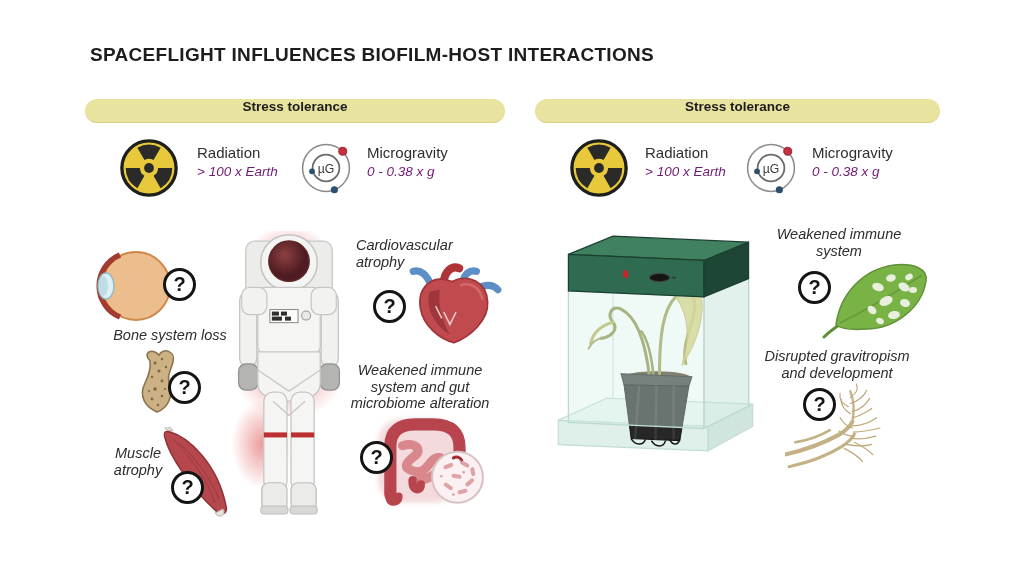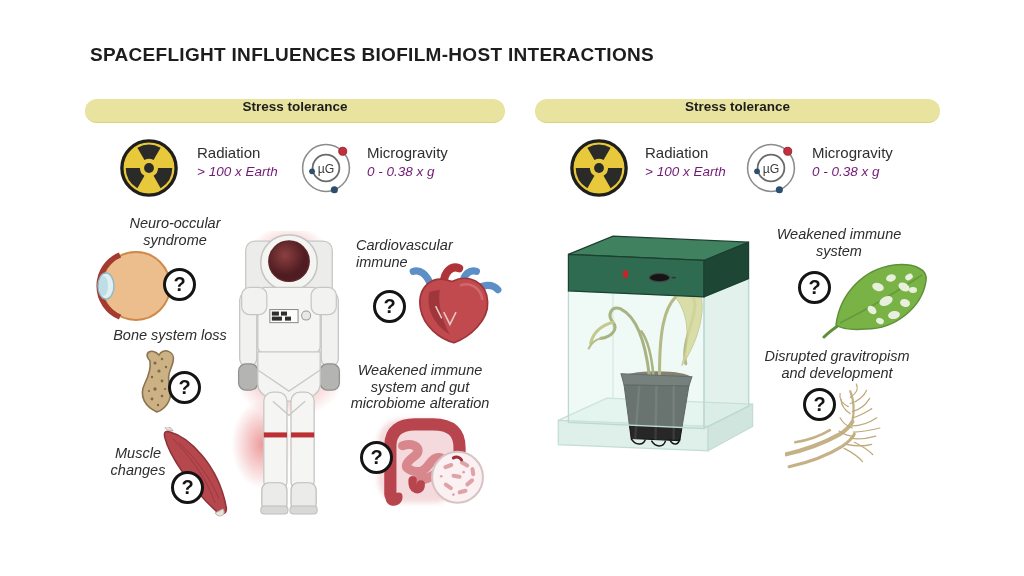--- a/index.html
+++ b/index.html
@@ -57,22 +57,20 @@
       <text y="4.5" text-anchor="middle" font-size="11" fill="#3a3a3a">µG</text>
       <circle cx="15" cy="-15" r="3.6" fill="#c32f3c" stroke="#8f1f2b" stroke-width="0.8"></circle>
       <circle cx="7.5" cy="19.5" r="3.2" fill="#2d4f6e"></circle>
       <circle cx="-12.5" cy="3" r="2.6" fill="#2d4f6e"></circle>
     </svg>
     <div class="abs" style="left:282px;top:44px;">
       <div class="stressor-label">Microgravity</div>
       <div class="stressor-value">0 - 0.38 x g</div>
     </div>
 
-    <div class="abs effect-label ta-c" style="left:10px;top:116px;width:160px;">Neuro-occular
-syndrome</div>
     <svg class="abs" style="left:6px;top:147px;" width="122" height="82" viewBox="0 0 122 82">
       <path d="M72,32 L96,35 L96,47 L72,50 Z" fill="#ddb13f" stroke="#c1952c" stroke-width="1.2"></path>
       <circle cx="45" cy="40" r="34" fill="#ecbe8e" stroke="#cf8a4a" stroke-width="2"></circle>
       <path d="M29,9 A33.5,33.5 0 0 0 29,71" fill="none" stroke="#a33b30" stroke-width="5.5"></path>
       <ellipse cx="15" cy="40" rx="8" ry="13" fill="#dff0f4" stroke="#8fbac6" stroke-width="1.5"></ellipse>
       <ellipse cx="12.5" cy="40" rx="4.5" ry="10" fill="#bfdde6"></ellipse>
     </svg>
     <div class="qbadge" style="left:78px;top:169px;">
       <span>?</span>
       </div>
@@ -93,21 +91,21 @@
         <circle cx="21" cy="42" r="1.1"></circle>
           <circle cx="37" cy="40" r="1.1"></circle>
           <circle cx="38" cy="18" r="1.2"></circle>
       </g>
     </svg>
     <div class="qbadge" style="left:83px;top:272px;">
       <span>?</span>
       </div>
 
     <div class="abs effect-label ta-c" style="left:-6px;top:346px;width:118px;">Muscle
-changes</div>
+atrophy</div>
     <svg class="abs" style="left:72px;top:328px;" width="86" height="92" viewBox="0 0 86 92">
       <path d="M10,3 C4,-1 14,-2 16,4 Z" fill="#e8e3dc" stroke="#b9b2a6" stroke-width="1"></path>
       <path d="M13,5 C32,10 61,38 69,79 C71,87 64,90 58,83 C34,61 12,28 8,11 C6,4 9,4 13,5 Z" fill="#b5474d" stroke="#8f3238" stroke-width="1.5"></path>
       <path d="M22,16 C38,30 54,52 62,72 M16,12 C32,28 50,52 58,76" fill="none" stroke="#9c3a40" stroke-width="1"></path>
       <path d="M66,82 C70,88 62,92 58,86 Z" fill="#e8e3dc" stroke="#b9b2a6" stroke-width="1"></path>
     </svg>
     <div class="qbadge" style="left:86px;top:372px;">
       <span>?</span>
       </div>
 
@@ -150,21 +148,21 @@
       <path d="M45,169 L61,183 L77,169" fill="none" stroke="#c9c9c7" stroke-width="1.3"></path>
       <rect x="36" y="200" width="23" height="5" fill="#bc2f33"></rect>
       <rect x="63" y="200" width="23" height="5" fill="#bc2f33"></rect>
       <rect x="34" y="250" width="25" height="28" rx="7" fill="#ebebe9" stroke="#bdbdbb" stroke-width="1.2"></rect>
       <rect x="63" y="250" width="25" height="28" rx="7" fill="#ebebe9" stroke="#bdbdbb" stroke-width="1.2"></rect>
       <rect x="33" y="273" width="27" height="8" rx="3.5" fill="#d8d8d6" stroke="#bdbdbb" stroke-width="1"></rect>
       <rect x="62" y="273" width="27" height="8" rx="3.5" fill="#d8d8d6" stroke="#bdbdbb" stroke-width="1"></rect>
     </svg>
 
     <div class="abs effect-label" style="left:271px;top:138px;width:140px;">Cardiovascular
-immune</div>
+atrophy</div>
     <svg class="abs" style="left:318px;top:162px;" width="102" height="84" viewBox="0 0 100 82">
       <g fill="none" stroke="#5d8fc7" stroke-width="7" stroke-linecap="round">
         <path d="M28,26 C24,12 16,8 10,10"></path>
         <path d="M68,30 C78,22 88,22 93,28"></path>
         <path d="M58,22 C60,12 66,8 72,10"></path>
       </g>
       <path d="M40,22 C40,10 48,4 55,7" fill="none" stroke="#b03338" stroke-width="8" stroke-linecap="round"></path>
       <path d="M48,20 C28,12 14,26 17,46 C20,64 36,76 50,80 C66,74 84,58 83,40 C82,20 64,12 48,20 Z" fill="#c04a4e" stroke="#9e3338" stroke-width="1.6"></path>
       <path d="M26,30 C22,46 30,62 46,72 C38,58 34,42 36,28 Z" fill="#8e2b31" opacity="0.65"></path>
       <path d="M40,50 L46,62 L52,50 M32,44 L38,56" fill="none" stroke="#e8c9c9" stroke-width="1.5"></path>

